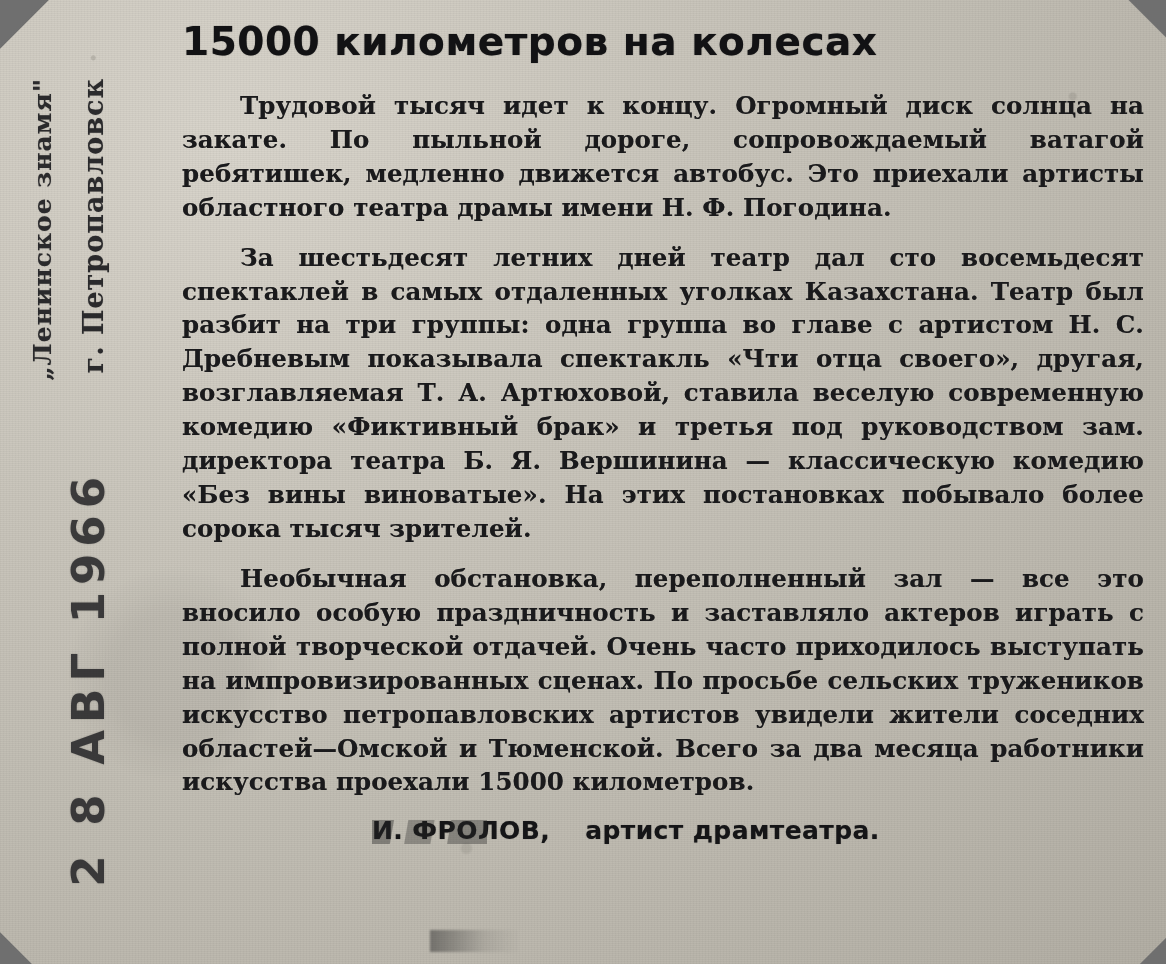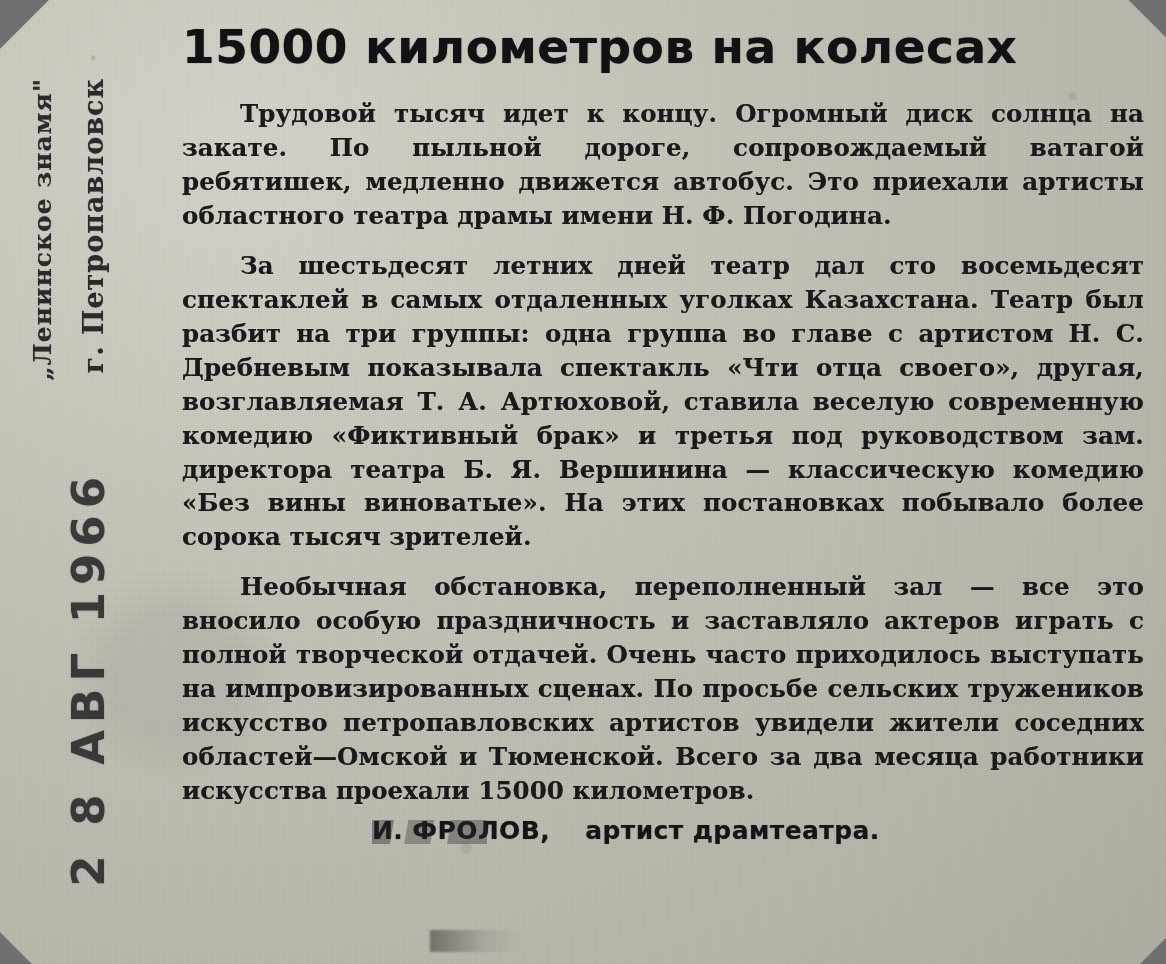--- a/index.html
+++ b/index.html
@@ -97,41 +97,41 @@
   .article {
     position: absolute;
     left: 182px;
     top: 22px;
     width: 962px;
     z-index: 2;
   }
   .headline {
     font-family: "DejaVu Sans", sans-serif;
     font-weight: 700;
-    font-size: 47px;
+    font-size: 39px;
     line-height: 1.05;
     letter-spacing: 0.5px;
     margin: 0 0 26px 0;
     color: #121214;
     text-shadow: 0 0 1px rgba(0,0,0,0.55);
     white-space: nowrap;
   }
   .para {
     font-family: "DejaVu Serif", serif;
     font-weight: 700;
     font-size: 24.5px;
     line-height: 1.385;
     letter-spacing: 0.1px;
     margin: 0 0 16px 0;
     text-align: justify;
     text-indent: 58px;
     color: #1a1a1c;
     text-shadow: 0 0 0.6px rgba(0,0,0,0.45);
   }
-  .para:last-of-type { margin-bottom: 8px; }
+  .para:last-of-type { margin-bottom: 17px; }
 
   .byline {
     margin-top: 8px;
     font-family: "DejaVu Sans", sans-serif;
     font-weight: 700;
     font-size: 25px;
     letter-spacing: 0.4px;
     padding-left: 190px;
     color: #151517;
     text-shadow: 0 0 1px rgba(0,0,0,0.4);

